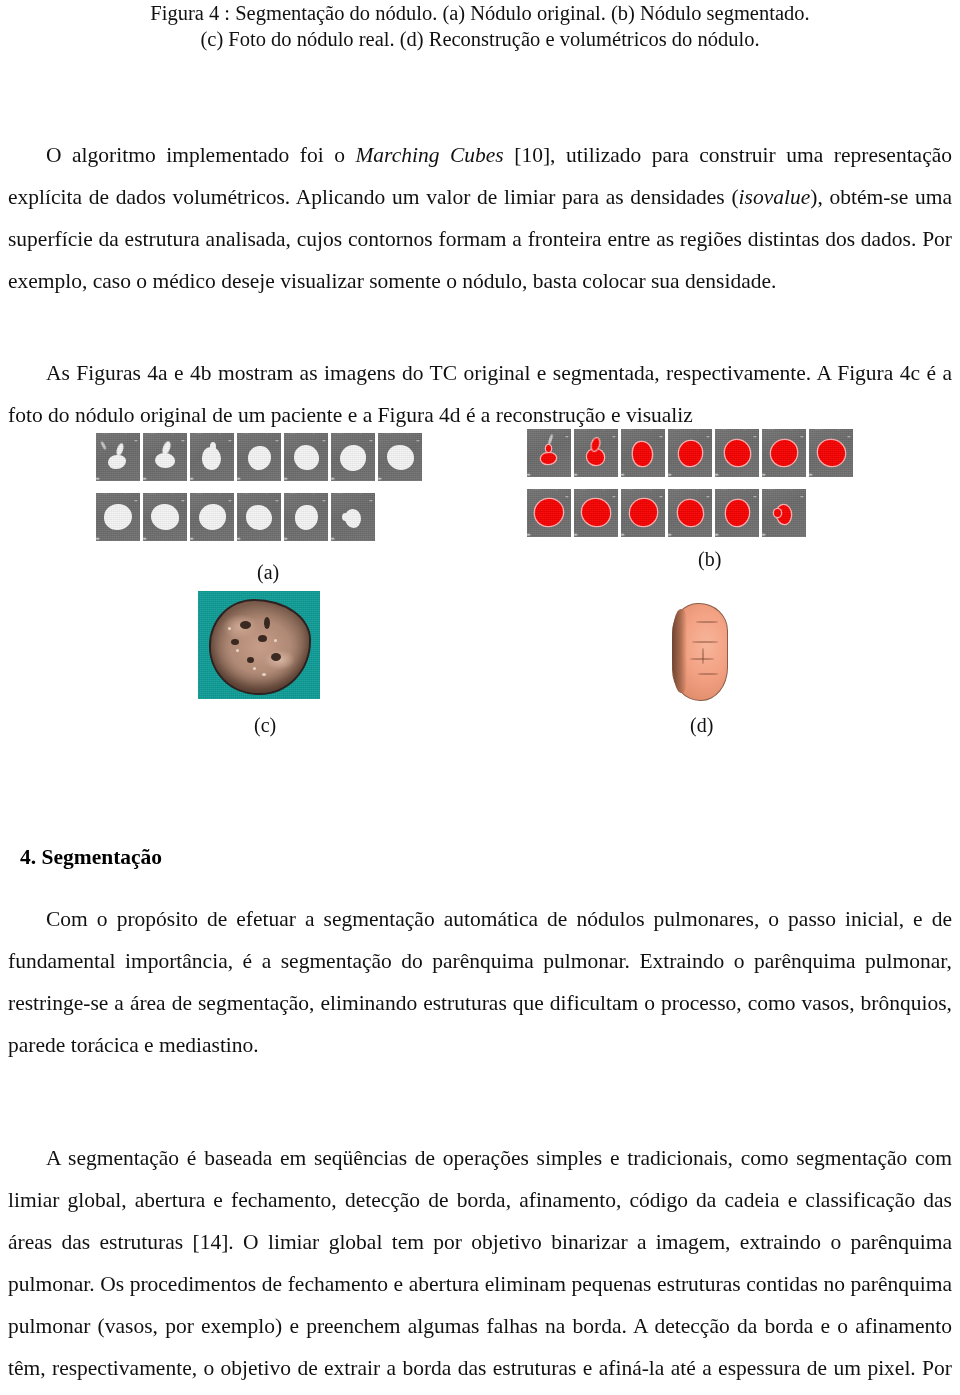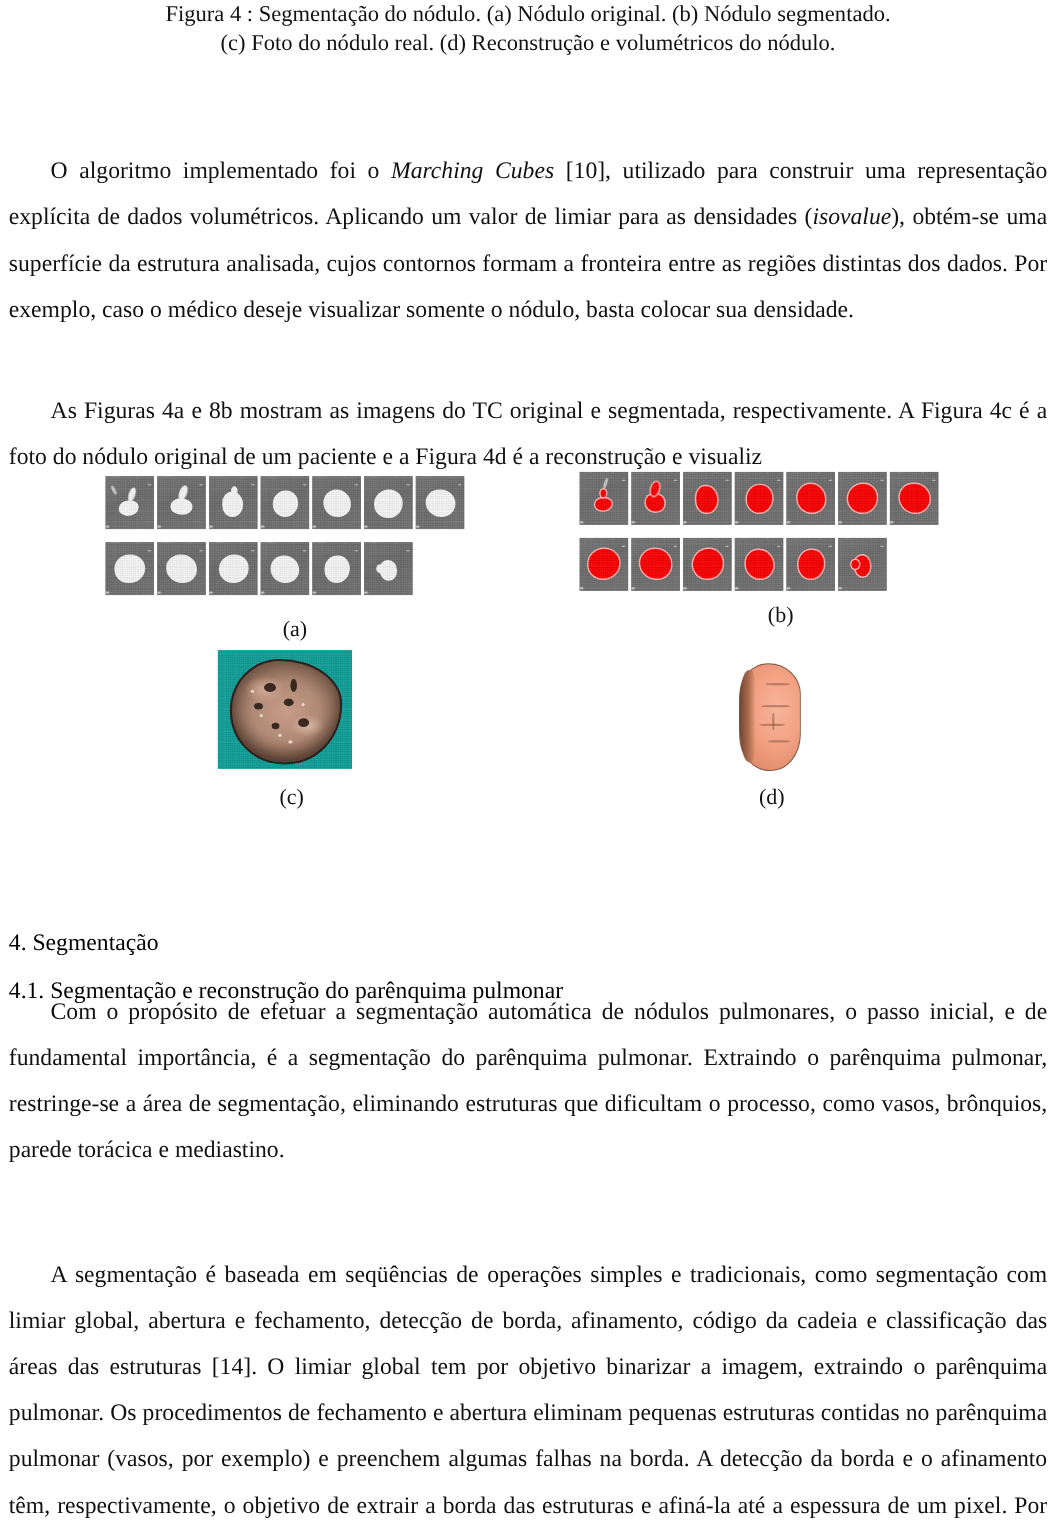--- a/index.html
+++ b/index.html
@@ -173,42 +173,43 @@
     text-align: center;
     font-size: 20.5px;
     line-height: 26px;
     color: #111;
   }
   #fig-caption-block { top: 782px; }
 
   
   .heading {
     position: absolute;
-    font-weight: normal;
+    font-weight: bold;
     font-size: 21.5px;
     color: #000;
+    margin-left: 12px;
   }
   #h-sec4    { left: 8px; top: 845px; }
   #h-sec41   { left: 8px; top: 888px; }
 
   #para-4 { left: 8px; top: 876px;  width: 944px; }
   #para-5 { left: 8px; top: 1115px; width: 944px; }
 </style>
 </head>
 <body>
 
 <div class="page">
 
 
   <p class="para" id="para-2">
     <span class="indent"></span><span>O algoritmo implementado foi o </span><i>Marching Cubes</i><span> [10], utilizado para construir uma representação explícita de dados volumétricos. Aplicando um valor de  limiar para as densidades (</span><i>isovalue</i><span>), obtém-se uma superfície da estrutura analisada, cujos contornos formam a fronteira entre as regiões distintas dos dados. Por exemplo, caso o médico deseje visualizar somente o nódulo, basta colocar sua densidade.</span>
   </p>
 
   <p class="para" id="para-3">
-    <span class="indent"></span><span>As Figuras 4a  e 8b mostram as imagens do TC original e segmentada, respectivamente.  A Figura 4c é a foto do nódulo original de um paciente e a Figura 4d é a reconstrução e visualiz</span>
+    <span class="indent"></span><span>As Figuras 4a  e 4b mostram as imagens do TC original e segmentada, respectivamente.  A Figura 4c é a foto do nódulo original de um paciente e a Figura 4d é a reconstrução e visualiz</span>
   </p>
 
   <div id="figure-4">
 
     <div class="fig-panel" id="panel-a" style="left:96px; top:8px;">
 
       <div class="tile-row" style="margin-bottom:12px;">
         <div class="tile">
           <div class="bg"></div>
           <div class="vessel" style="left:6px; top:8px; width:3px; height:9px; transform:rotate(-28deg);"></div>
@@ -397,21 +398,20 @@
 
     <div class="fig-label" style="left:690px; top:289px;">(d)</div>
   </div>
 
   <div id="fig-caption-block">
     <div class="fig-caption" style="top:0;">Figura 4 : Segmentação do nódulo. (a) Nódulo original. (b) Nódulo segmentado.</div>
     <div class="fig-caption" style="top:26px;">(c) Foto do nódulo real. (d) Reconstrução e volumétricos do nódulo.</div>
   </div>
 
   <div class="heading" id="h-sec4">4. Segmentação</div>
-  <div class="heading" id="h-sec41">4.1. Segmentação e reconstrução do parênquima pulmonar</div>
 
   <p class="para" id="para-4">
     <span class="indent"></span><span>Com o propósito de efetuar a segmentação automática de nódulos pulmonares, o passo inicial, e de fundamental importância, é a segmentação do parênquima pulmonar. Extraindo o parênquima pulmonar, restringe-se a área de segmentação, eliminando estruturas que dificultam o processo, como vasos, brônquios, parede torácica e mediastino.</span>
   </p>
 
   <p class="para" id="para-5">
     <span class="indent"></span><span>A segmentação é baseada em seqüências de operações simples e tradicionais, como segmentação com limiar global,  abertura e fechamento, detecção de borda, afinamento, código da cadeia e classificação das áreas das estruturas [14]. O limiar global  tem por objetivo binarizar a imagem, extraindo o parênquima pulmonar. Os procedimentos de  fechamento e abertura eliminam pequenas estruturas contidas no parênquima pulmonar (vasos, por exemplo) e preenchem algumas falhas na borda. A detecção da borda e o afinamento têm, respectivamente, o objetivo de extrair a  borda das estruturas e afiná-la até a espessura de um pixel. Por último, os</span>
   </p>
 
 </div>

